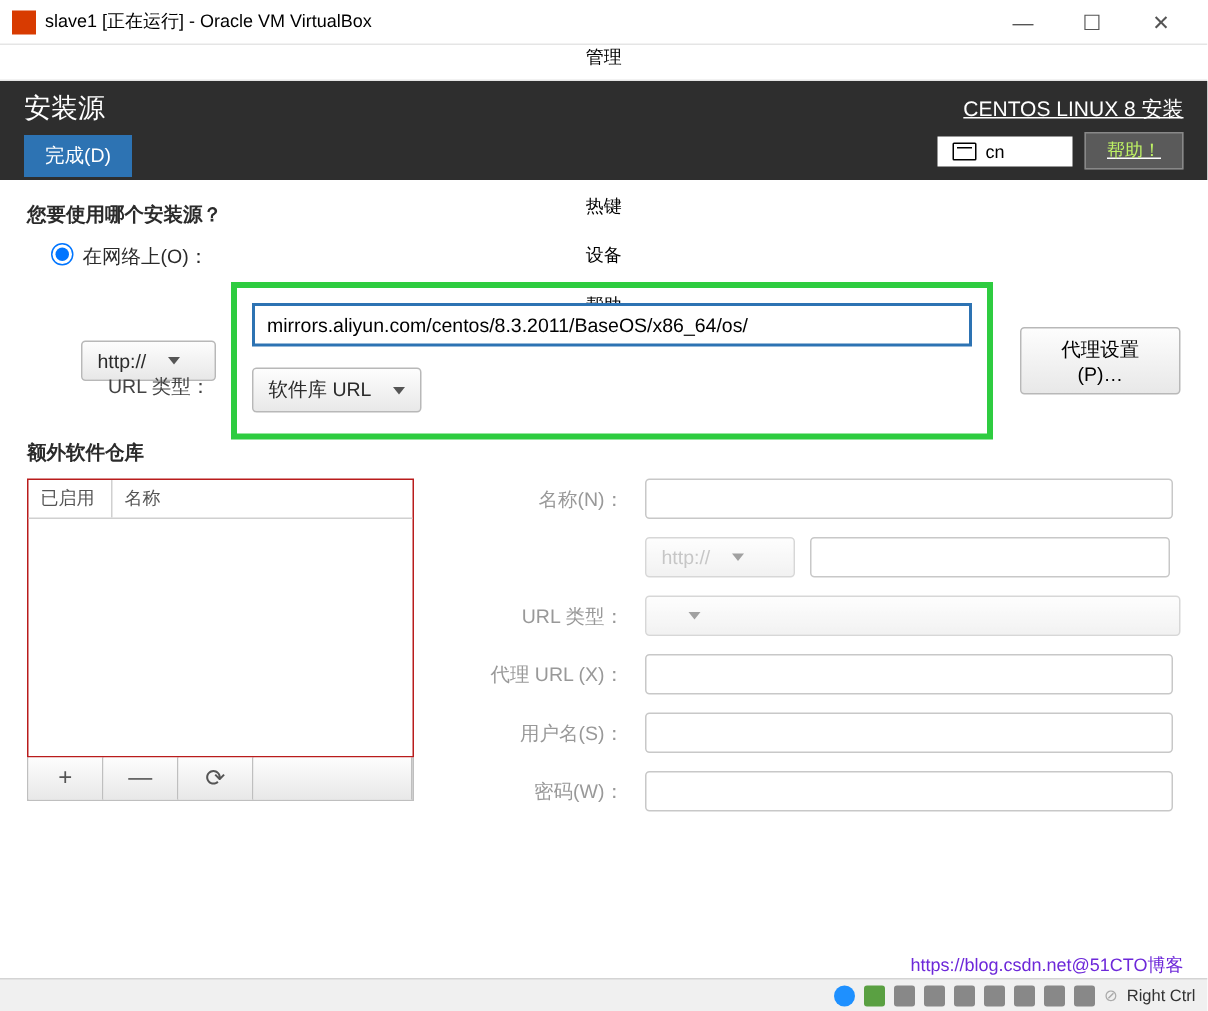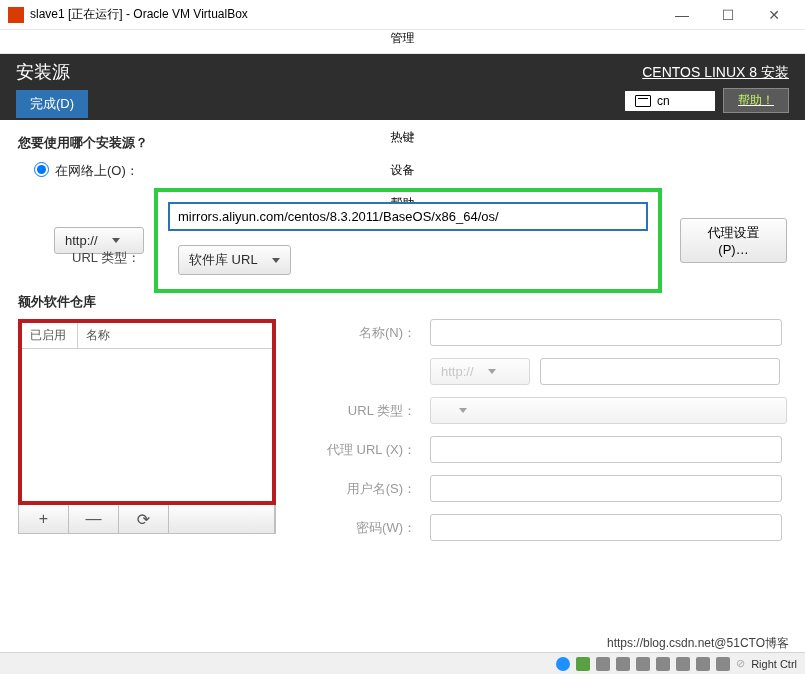--- a/index.html
+++ b/index.html
@@ -45,21 +45,21 @@
 
     .urltype-row { display: flex; align-items: center; gap: 20px; padding-left: 54px; margin-top:0; }
     .urltype-label { color: #444; }
 
     .section-title { font-weight: bold; margin: 12px 0 8px 0; }
 
     .cols { display: flex; gap: 20px; }
     .leftcol { width: 258px; }
     .rightcol { flex: 1; }
 
-    .listbox { border: 4px solid #b91c1c; height: 186px; background: #fff; }
+    .listbox { border: 1px solid #b91c1c; height: 186px; background: #fff; }
     .listbox .list-hdr { display: flex; border-bottom: 1px solid #d0d0d0; font-size: 12px; color: #555; }
     .listbox .list-hdr div { padding: 4px 8px; }
     .listbox .list-hdr div:first-child { border-right:1px solid #d0d0d0; }
     .btnrow { display: flex; border:1px solid #bfbfbf; border-top:none; }
     .btnrow .tb { flex:0 0 50px; height: 28px; border-right: 1px solid #bfbfbf; display:flex;align-items:center;justify-content:center; background: linear-gradient(#fdfdfd,#e8e8e8); font-size:16px; color:#555; cursor:pointer;}
     .btnrow .tb:last-child { border-right:none; flex:1; background:linear-gradient(#fdfdfd,#e8e8e8);}
     .btnrow .spacer { flex:1; border-right:1px solid #bfbfbf;background:linear-gradient(#fdfdfd,#e8e8e8);}
 
     .formgrid { display:grid; grid-template-columns: 120px 1fr; gap: 12px 14px; align-items: center; color: #999; }
     .formgrid .lbl { text-align: right; font-size: 13px; }
@@ -69,21 +69,21 @@
     .small-dd { min-width: 100px; }
 
     
     .statusbar { position:absolute; bottom:0; left:0; right:0; height:22px; background:#f0f0f0; border-top:1px solid #d4d4d4; display:flex; align-items:center; justify-content:flex-end; padding:0 8px; font-size:11px; gap:6px; color:#333;}
     .statusbar .sicon { width:14px; height:14px; display:inline-block; }
     .statusbar .s-blue { background:#1e90ff; border-radius:50%; }
     .statusbar .s-mon { background:#5aa042; border-radius:2px; }
     .statusbar .s-grey { background:#888; border-radius:2px; }
     .statusbar .sep { color:#aaa; }
 
-    .watermark { position:absolute; right:16px; bottom:22px; font-size:12px; color:#404040; pointer-events:none;margin-top:42px;}
+    .watermark { position:absolute; right:16px; bottom:22px; font-size:12px; color:#6d28d9; pointer-events:none;margin-top:42px;}
   </style>
 </head>
 <body>
 
 <div class="titlebar">
   <span class="app-icon"></span>
   <span class="title">slave1 [正在运行] - Oracle VM VirtualBox</span>
   <div class="win-btns">
     <div class="win-btn">—</div>
     <div class="win-btn">☐</div>
@@ -125,21 +125,21 @@
     </label>
   </div>
 
   <div class="row-inputs">
     <div class="dropdown">
       <span>http://</span>
       <span class="caret"></span>
     </div>
     <div class="highlight-box">
       <input class="url-input" type="text" value="mirrors.aliyun.com/centos/8.3.2011/BaseOS/x86_64/os/" style="">
-      <div style="display:flex;align-items:center;gap:0;margin-left:10px;">
+      <div style="display:flex;align-items:center;gap:0;">
         <div class="dropdown">
           <span>软件库 URL</span>
           <span class="caret"></span>
         </div>
       </div>
     </div>
     <button class="btn proxy-btn">代理设置(P)…</button>
   </div>
 
   <div class="urltype-row" style="margin-top:-44px;margin-bottom:26px;">

